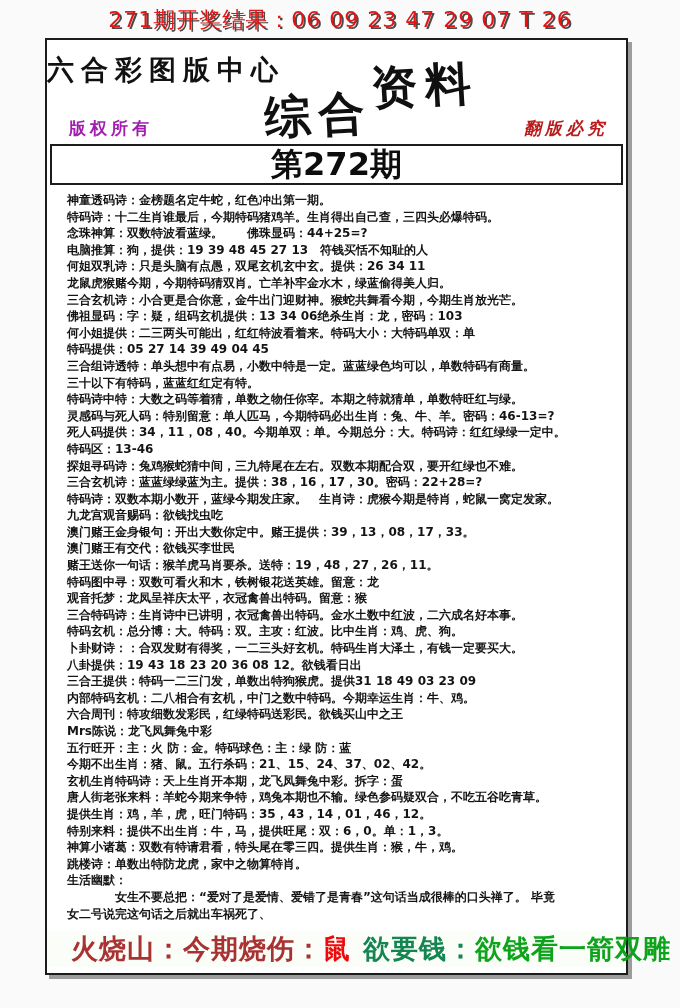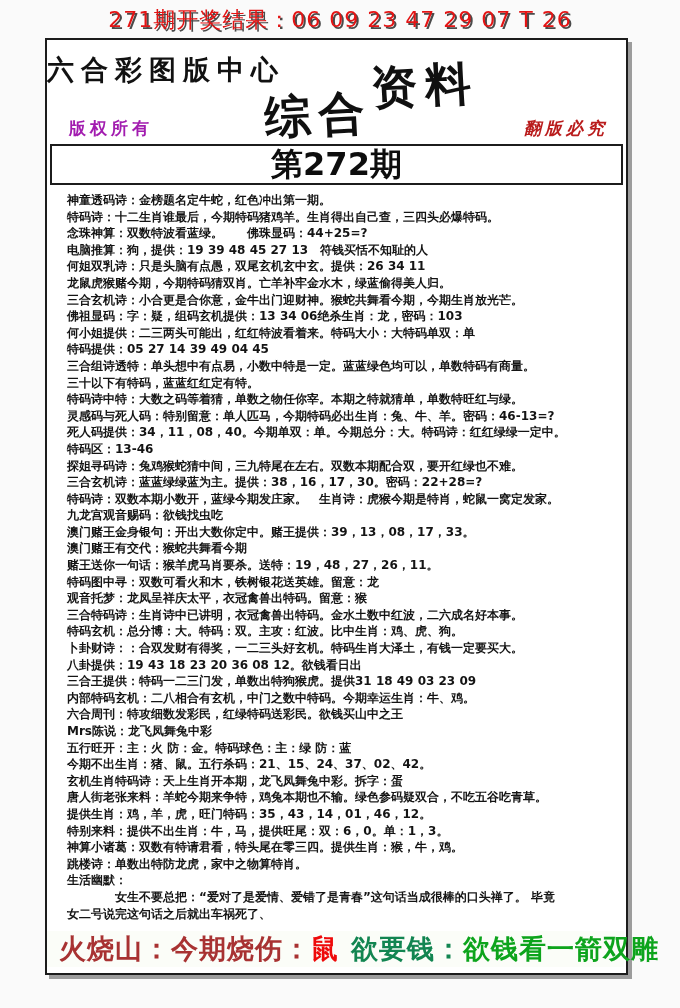--- a/index.html
+++ b/index.html
@@ -56,21 +56,21 @@
     font-size:32px;font-weight:bold;color:#0d0d0d;
   }
   .body-lines{
     padding:7px 8px 0 20px;
     font-size:12px;line-height:16.6px;
     font-weight:600;color:#141414;
   }
   .body-lines .line{white-space:pre-wrap;}
   .footer-band{
     position:absolute;left:0;right:2px;bottom:6px;
-    padding-left:12px;
+    padding-left:24px;
     font-size:27px;font-weight:bold;letter-spacing:1px;
     background:#fbfdf8;
     white-space:nowrap;
     margin-top:44px;
   }
   .seg-maroon{color:#a83232;}
   .seg-red{color:#ee0a0a;}
   .seg-dgreen{color:#128551;}
   .seg-green{color:#0da41c;}
   .sp{display:inline-block;width:12px;}
@@ -106,21 +106,21 @@
       <div class="line">三十以下有特码，蓝蓝红红定有特。</div>
       <div class="line">特码诗中特：大数之码等着猜，单数之物任你宰。本期之特就猜单，单数特旺红与绿。</div>
       <div class="line">灵感码与死人码：特别留意：单人匹马，今期特码必出生肖：兔、牛、羊。密码：46-13=?</div>
       <div class="line">死人码提供：34，11，08，40。今期单双：单。今期总分：大。特码诗：红红绿绿一定中。</div>
       <div class="line">特码区：13-46</div>
       <div class="line">探姐寻码诗：兔鸡猴蛇猜中间，三九特尾在左右。双数本期配合双，要开红绿也不难。</div>
       <div class="line">三合玄机诗：蓝蓝绿绿蓝为主。提供：38，16，17，30。密码：22+28=?</div>
       <div class="line">特码诗：双数本期小数开，蓝绿今期发庄家。　生肖诗：虎猴今期是特肖，蛇鼠一窝定发家。</div>
       <div class="line">九龙宫观音赐码：欲钱找虫吃</div>
       <div class="line">澳门赌王金身银句：开出大数你定中。赌王提供：39，13，08，17，33。</div>
-      <div class="line">澳门赌王有交代：猴蛇共舞看今期</div>
+      <div class="line">澳门赌王有交代：欲钱买李世民</div>
       <div class="line">赌王送你一句话：猴羊虎马肖要杀。送特：19，48，27，26，11。</div>
       <div class="line">特码图中寻：双数可看火和木，铁树银花送英雄。留意：龙</div>
       <div class="line">观音托梦：龙凤呈祥庆太平，衣冠禽兽出特码。留意：猴</div>
       <div class="line">三合特码诗：生肖诗中已讲明，衣冠禽兽出特码。金水土数中红波，二六成名好本事。</div>
       <div class="line">特码玄机：总分博：大。特码：双。主攻：红波。比中生肖：鸡、虎、狗。</div>
       <div class="line">卜卦财诗：：合双发财有得奖，一二三头好玄机。特码生肖大泽土，有钱一定要买大。</div>
       <div class="line">八卦提供：19 43 18 23 20 36 08 12。欲钱看日出</div>
       <div class="line">三合王提供：特码一二三门发，单数出特狗猴虎。提供31 18 49 03 23 09</div>
       <div class="line">内部特码玄机：二八相合有玄机，中门之数中特码。今期幸运生肖：牛、鸡。</div>
       <div class="line">六合周刊：特攻细数发彩民，红绿特码送彩民。欲钱买山中之王</div>

